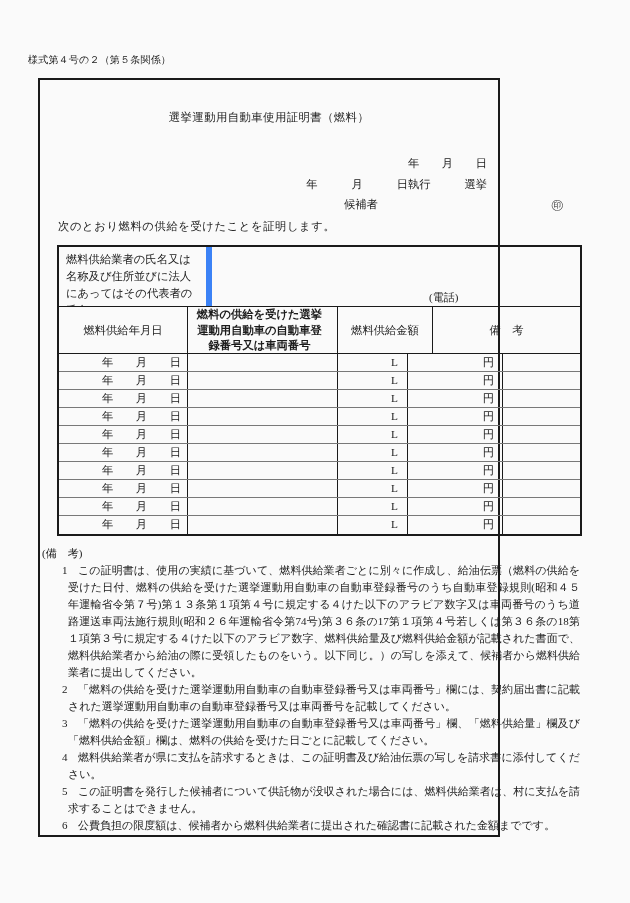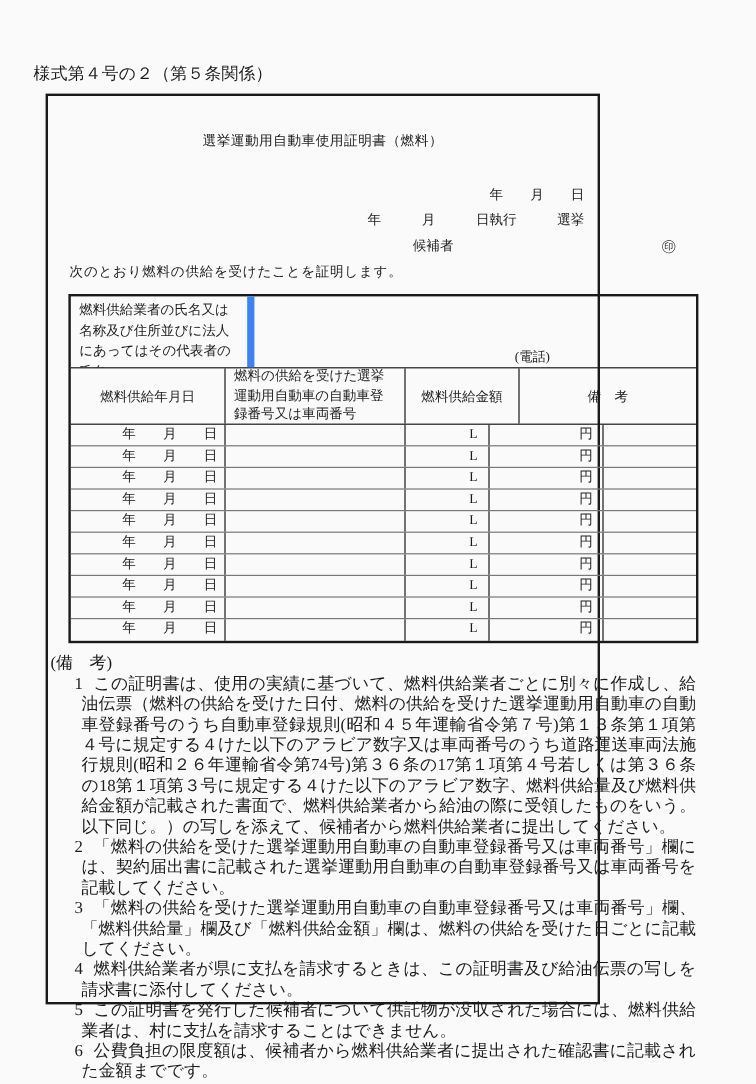--- a/index.html
+++ b/index.html
@@ -6,21 +6,21 @@
   html, body { width: 630px; height: 903px; }
   body {
     background: #fafafa;
     color: #1b1b1b;
     font-family: "Liberation Serif", "DejaVu Serif", serif;
     position: relative;
     overflow: hidden;
   }
   .form-number {
     position: absolute; left: 28px; top: 53px;
-    font-size: 14px; letter-spacing: 0.2px;
+    font-size: 10px; letter-spacing: 0.2px;
   }
   .doc-box {
     position: absolute; left: 38px; top: 78px;
     width: 462px; height: 759px;
     border: 2px solid #1a1a1a;
   }
   .doc-title {
     position: absolute; left: 0; top: 30px; width: 100%;
     text-align: center; font-size: 11.4px; letter-spacing: 0.4px;
   }
@@ -53,34 +53,35 @@
   .supplier-value { flex: 1; position: relative; }
   .phone-label { position: absolute; left: 217px; bottom: 1px; font-size: 11px; }
   .header-row { height: 47px; border-bottom: 1px solid #1a1a1a; }
   .header-row .cell { display: flex; align-items: center; justify-content: center; text-align: right; }
   .c1 { width: 129px; border-right: 1px solid #1a1a1a; }
   .c2 { width: 150px; border-right: 1px solid #1a1a1a; }
   .c3 { width: 70px;  border-right: 1px solid #1a1a1a; }
   .c4 { width: 95px;  border-right: 1px solid #1a1a1a; }
   .c5 { flex: 1; }
   .header-row .c2 {
-    justify-content: flex-start; text-align: left;
+    justify-content: flex-start; text-align: center;
     padding: 1px 13px 0 7px; line-height: 15.5px;
     word-break: break-all;
+    font-weight: bold;
   }
   .data-row { height: 18px; border-bottom: 1px solid #787878; line-height: 17px; }
   .data-row:last-child { border-bottom: none; }
   .data-row .c1 { text-align: right; padding-right: 6px; white-space: pre; }
   .data-row .c3 { text-align: right; padding-right: 9px; }
   .data-row .c4 { text-align: right; padding-right: 8px; }
 
   
   .notes {
     position: absolute; left: 2px; top: 465px; width: 538px;
-    font-size: 14px; line-height: 17px;
+    font-size: 11px; line-height: 17px;
   }
   .notes-heading { white-space: pre; }
   .note-item { position: relative; padding-left: 26px; }
   .note-no { position: absolute; left: 20px; top: 0; }
   .note-text { text-indent: 10px; text-align: justify; word-break: break-all; }
 </style>
 </head>
 <body>
 
 <div class="page">

